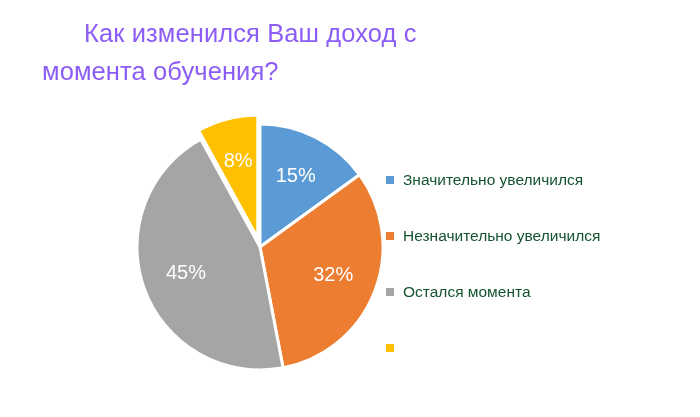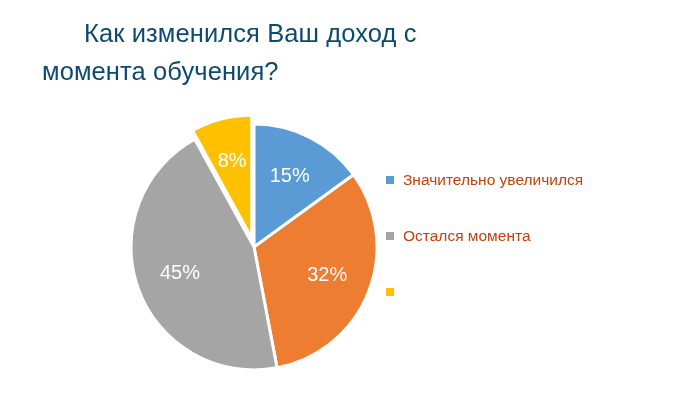--- a/index.html
+++ b/index.html
@@ -23,31 +23,31 @@
   }
 
   
   #chart-title {
     position: absolute;
     left: 42px;
     top: 14px;
     width: 470px;
     font-size: 25.5px;
     line-height: 38px;
-    color: #0c4a6e;
+    color: #8b5cf6;
     letter-spacing: 0.1px;
     white-space: pre-wrap;
     text-align: left;
     text-indent: 42px;
   }
 
   
   #pie-area {
     position: absolute;
-    left: 119px;
+    left: 125px;
     top: 110px;
     width: 275px;
     height: 285px;
   }
   #pie-svg {
     display: block;
     width: 275px;
     height: 285px;
     overflow: visible;
   }
@@ -77,21 +77,21 @@
     height: 56px;
   }
   .legend-swatch {
     width: 8px;
     height: 8px;
     flex: 0 0 8px;
     margin-right: 9px;
   }
   .legend-label {
     font-size: 15.5px;
-    color: #c2410c;
+    color: #14532d;
     line-height: 1;
     white-space: nowrap;
   }
 </style>
 </head>
 <body>
 
 <div id="chart-root">
 
   <div id="chart-title">Как изменился Ваш доход с момента обучения?</div>
@@ -112,20 +112,24 @@
         </g>
     </svg>
   </div>
 
   <div id="legend">
       <div class="legend-item">
         <span class="legend-swatch" style="background: rgb(91, 155, 213);"></span>
         <span class="legend-label">Значительно увеличился</span>
       </div>
       <div class="legend-item">
+        <span class="legend-swatch" style="background: rgb(237, 125, 49);"></span>
+        <span class="legend-label">Незначительно увеличился</span>
+      </div>
+      <div class="legend-item">
         <span class="legend-swatch" style="background: rgb(165, 165, 165);"></span>
         <span class="legend-label">Остался момента</span>
       </div>
       <div class="legend-item">
         <span class="legend-swatch" style="background: rgb(255, 192, 0);"></span>
       </div>
     </div>
 
 </div>
 

